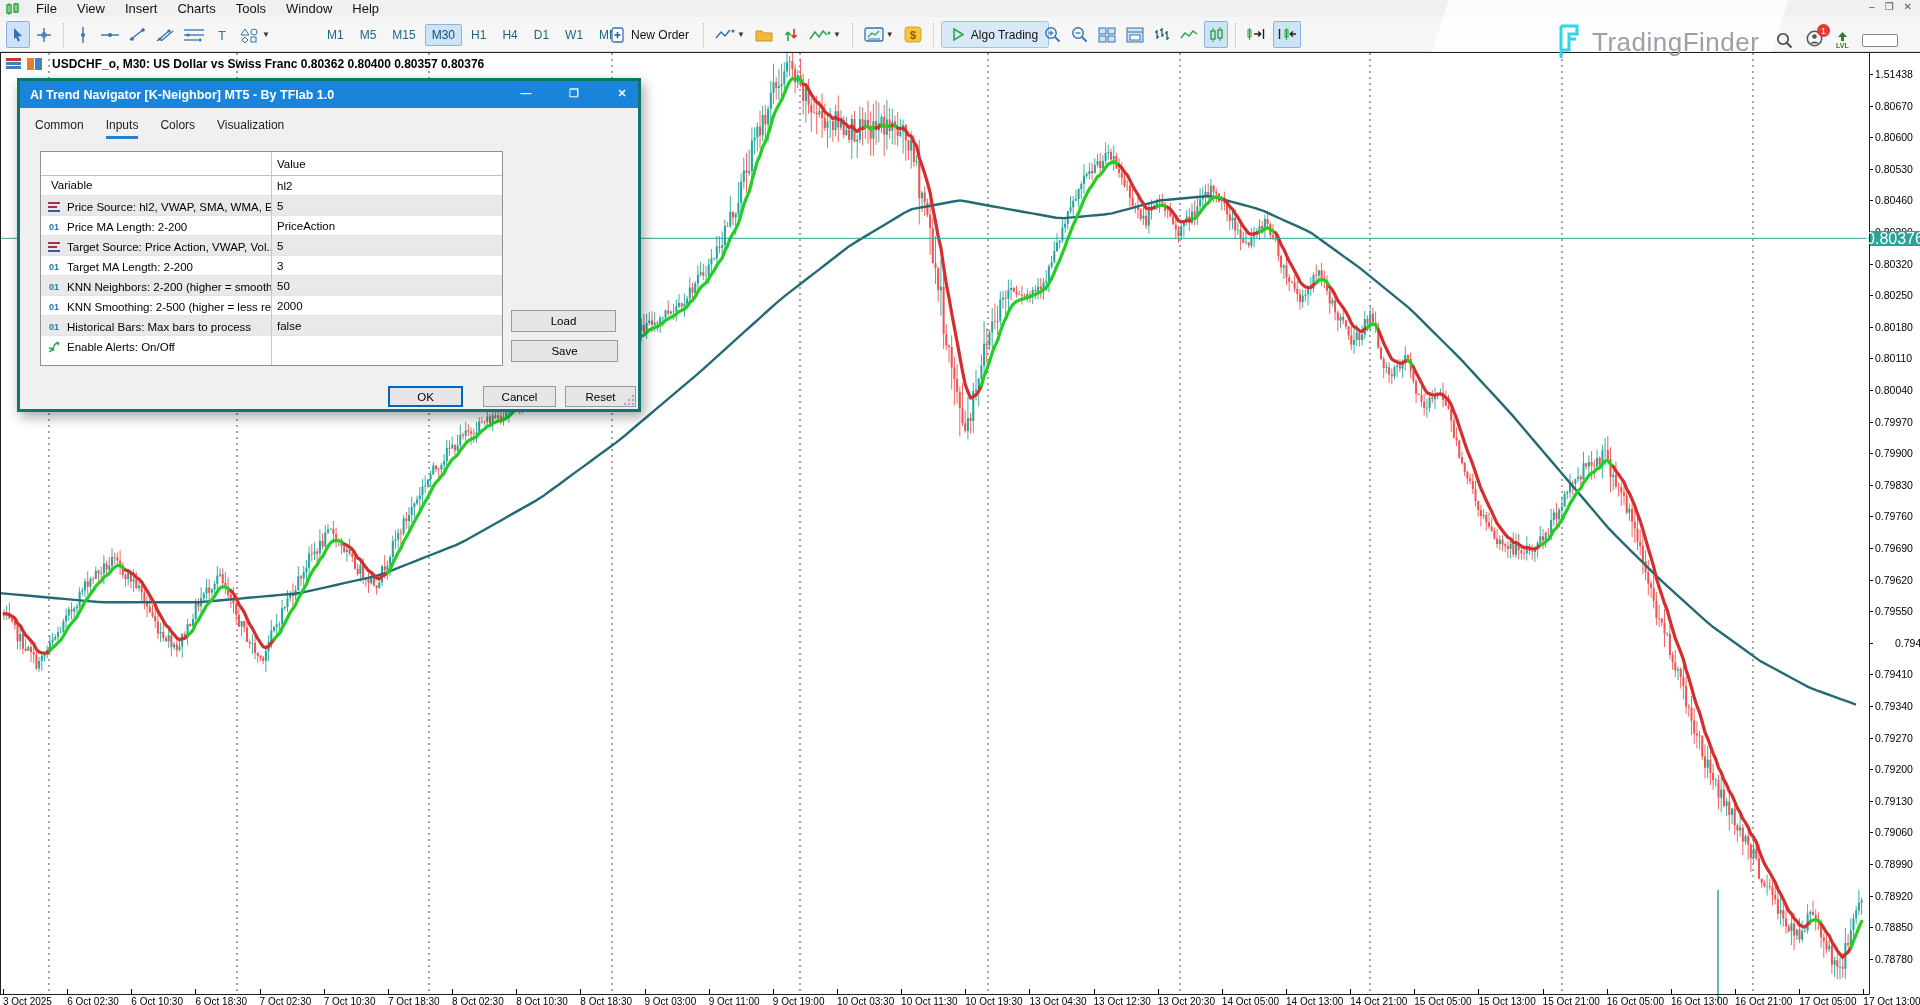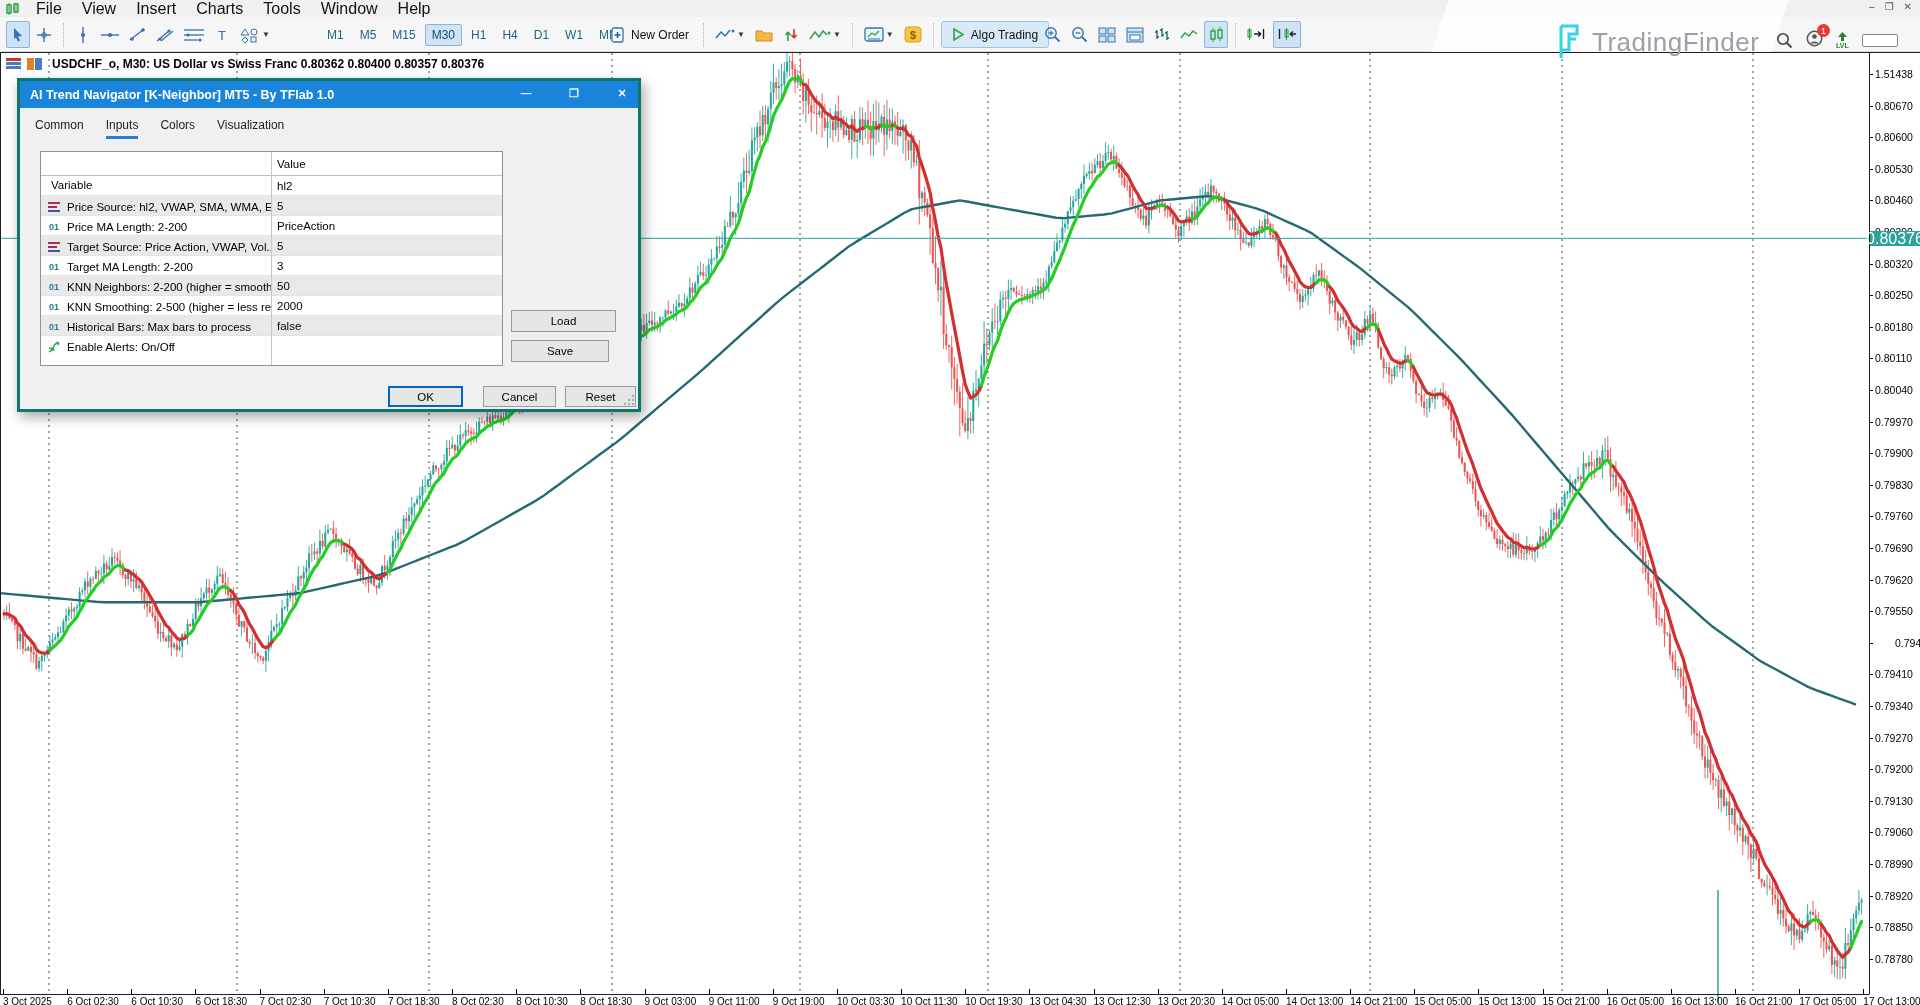--- a/index.html
+++ b/index.html
@@ -2,21 +2,21 @@
 <html><head>
 <meta charset="utf-8">
 <style>
   html,body{margin:0;padding:0;background:#888;}
   *{box-sizing:border-box;font-family:"Liberation Sans",sans-serif;}
   #screen{position:relative;width:1920px;height:1005px;background:#fff;overflow:hidden;}
 
   
   #menubar{position:absolute;left:0;top:0;width:1920px;height:17px;background:#f0f0f0;display:flex;align-items:center;z-index:30;}
   #mt5-logo{width:26px;display:flex;justify-content:center;}
-  .menu-item{font-size:16px;color:#111;padding:0 10px;cursor:default;}
+  .menu-item{font-size:13px;color:#111;padding:0 10px;cursor:default;}
   #win-controls{position:absolute;right:8px;top:1px;display:flex;gap:10px;z-index:40;}
   #win-controls span{font-size:10px;color:#555;line-height:12px;}
 
   
   #toolbar{position:absolute;left:0;top:17px;width:1920px;height:35px;background:#f6f6f6;border-bottom:1px solid #dcdcdc;z-index:30;}
   .tgroup{position:absolute;top:0;height:35px;display:flex;align-items:center;gap:2px;}
   .tbtn{height:27px;min-width:24px;display:flex;align-items:center;justify-content:center;padding:0 3px;border:1px solid transparent;border-radius:2px;}
   .tbtn.sel{background:#cfe3f6;border-color:#8ab4dd;}
   .tf-btn{font-size:12px;color:#1b6785;padding:3px 6px;border:1px solid transparent;border-radius:2px;}
   .tf-btn.sel{background:#cfe3f6;border-color:#8ab4dd;color:#0d4f73;}
@@ -57,21 +57,21 @@
   #dlg-col-divider{position:absolute;left:230px;top:0;bottom:0;width:1px;background:#c8c8c8;}
   .dlg-hrow{display:flex;height:24px;align-items:center;border-bottom:1px solid #c0c0c0;font-size:11.5px;color:#000;}
   .dlg-row{display:flex;height:20px;align-items:center;font-size:11.5px;color:#000;border-bottom:1px solid #e3e3e3;}
   .dlg-row.alt{background:#e9e9e9;}
   .cell-var{width:230px;display:flex;align-items:center;gap:5px;padding-left:5px;white-space:nowrap;overflow:hidden;margin-top:43px;}
   .cell-val{padding-left:6px;white-space:nowrap;}
   .row-icon{width:16px;display:flex;justify-content:center;flex-shrink:0;}
   .num-ic{font-size:9px;font-weight:bold;color:#2b7a9e;letter-spacing:0;}
   .dlg-btn{position:absolute;background:#e6e6e6;border:1px solid #9a9a9a;font-size:11.5px;color:#000;display:flex;align-items:center;justify-content:center;}
   #btn-load{left:491px;top:229px;width:105px;height:22px;}
-  #btn-save{left:491px;top:259px;width:98px;height:22px;}
+  #btn-save{left:491px;top:259px;width:107px;height:22px;}
   #btn-ok{left:368px;top:305px;width:75px;height:21px;border:2px solid #0067c0;}
   #btn-cancel{left:463px;top:305px;width:73px;height:21px;}
   #btn-reset{left:545px;top:305px;width:71px;height:21px;}
   #dlg-grip{position:absolute;right:3px;bottom:3px;}
 </style>
 </head>
 <body>
 
 <div id="screen">
 

